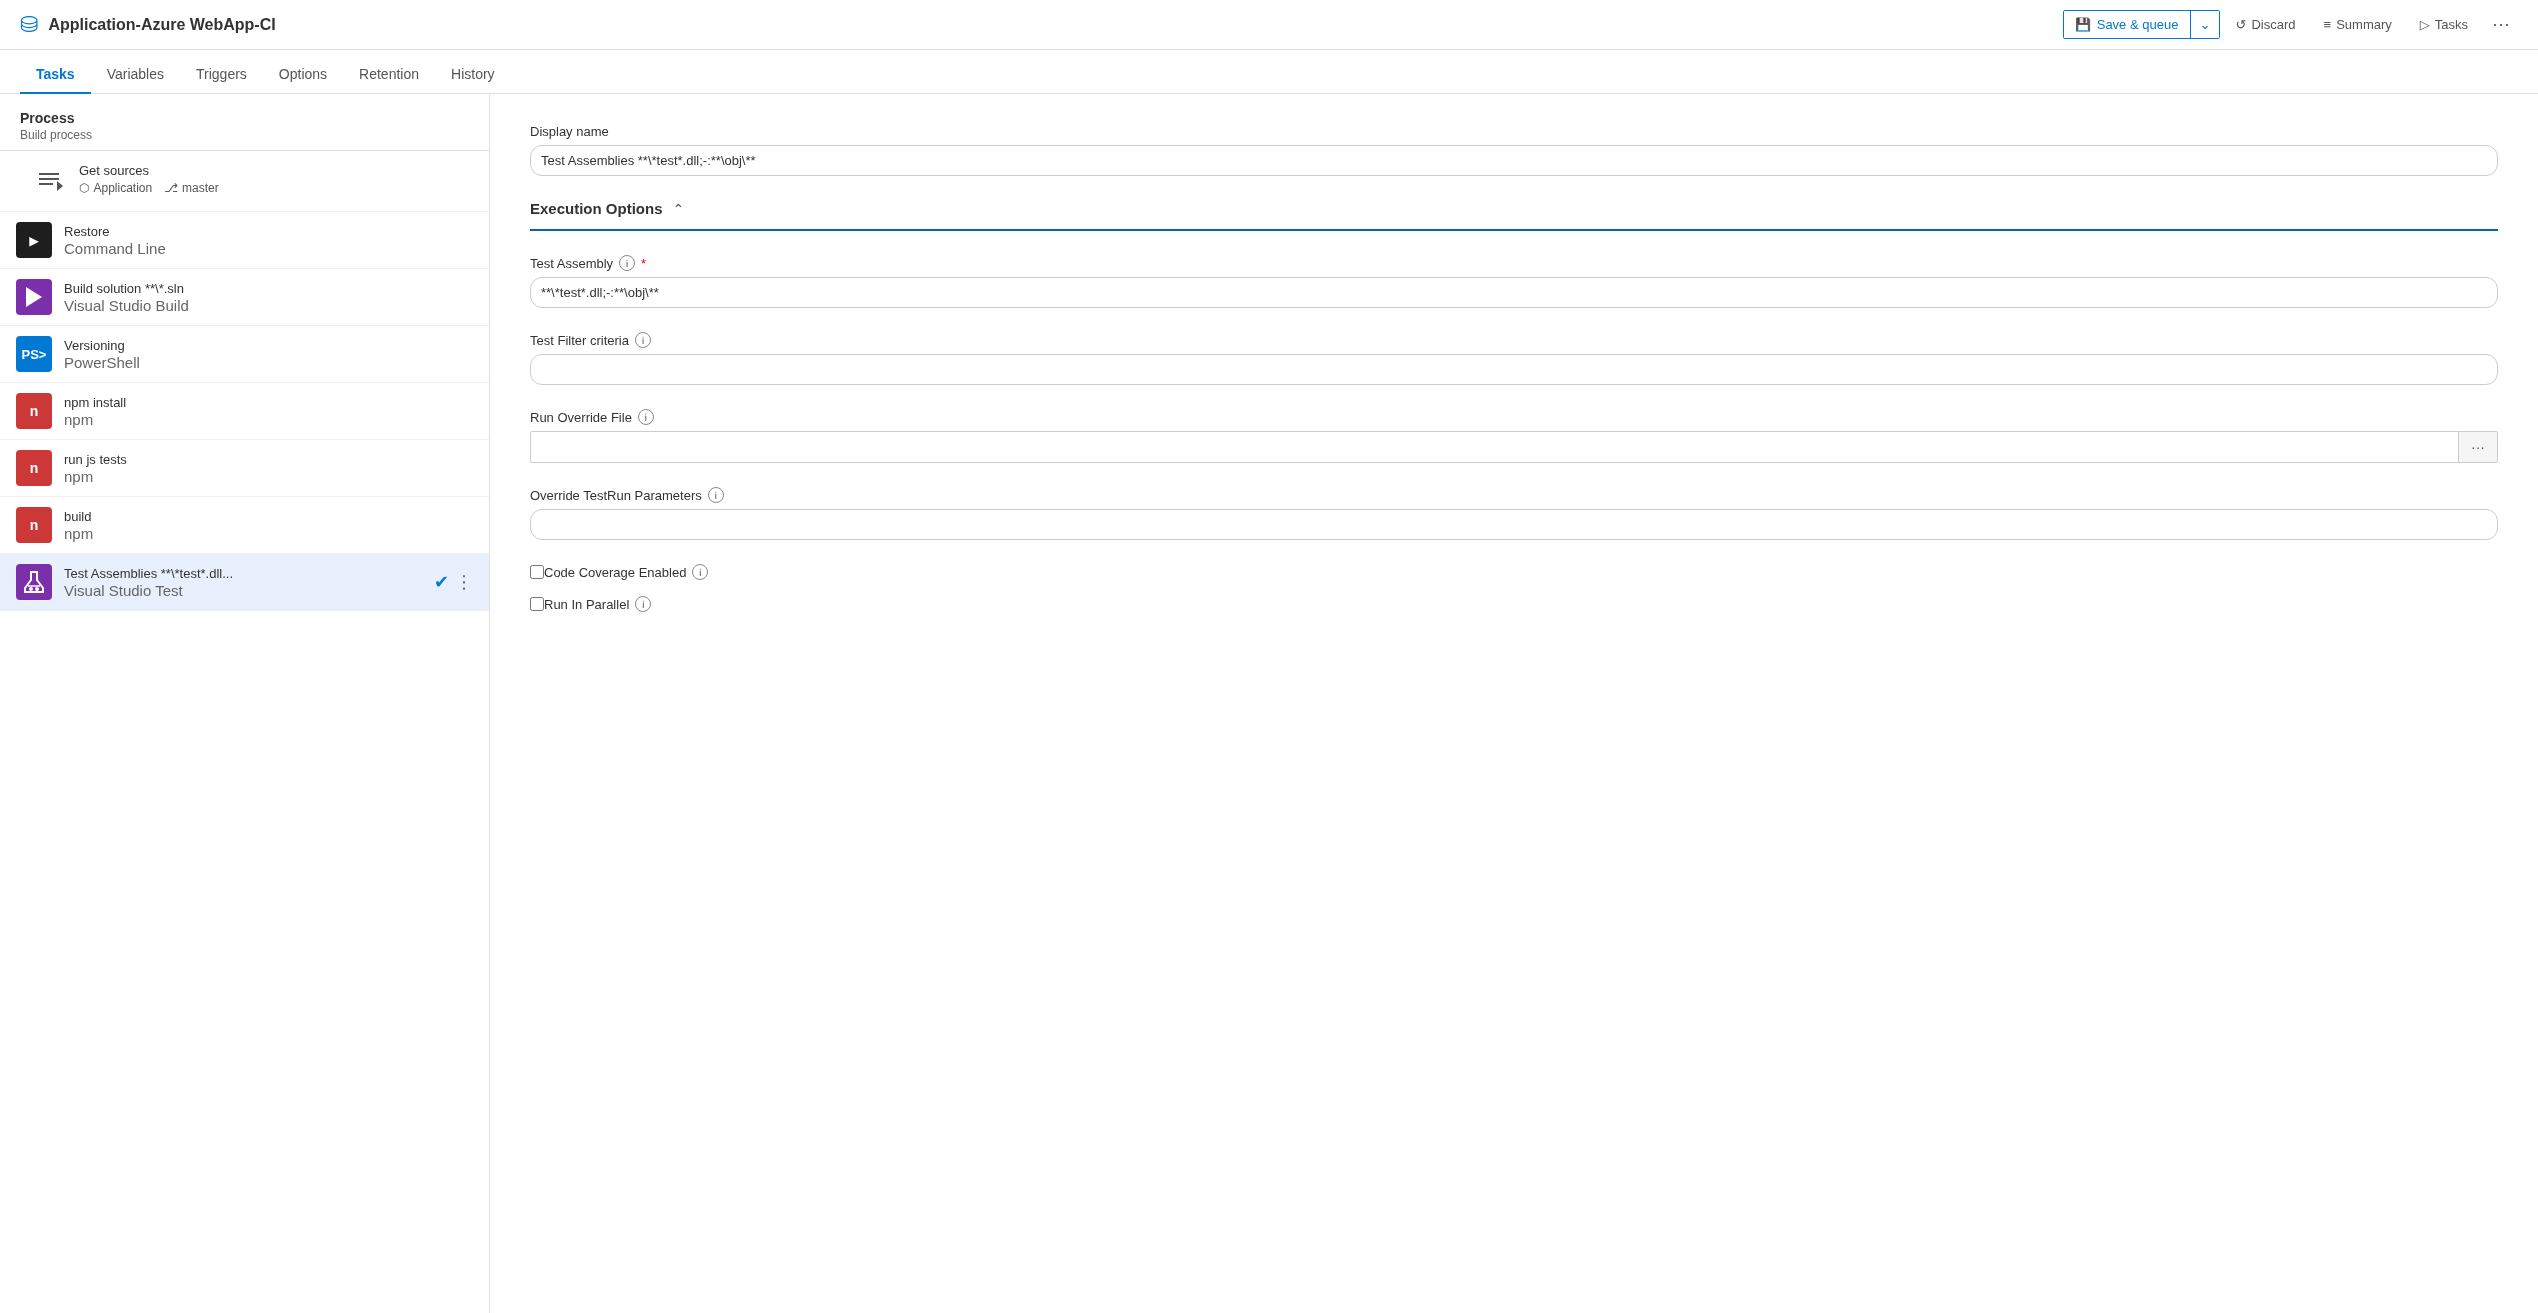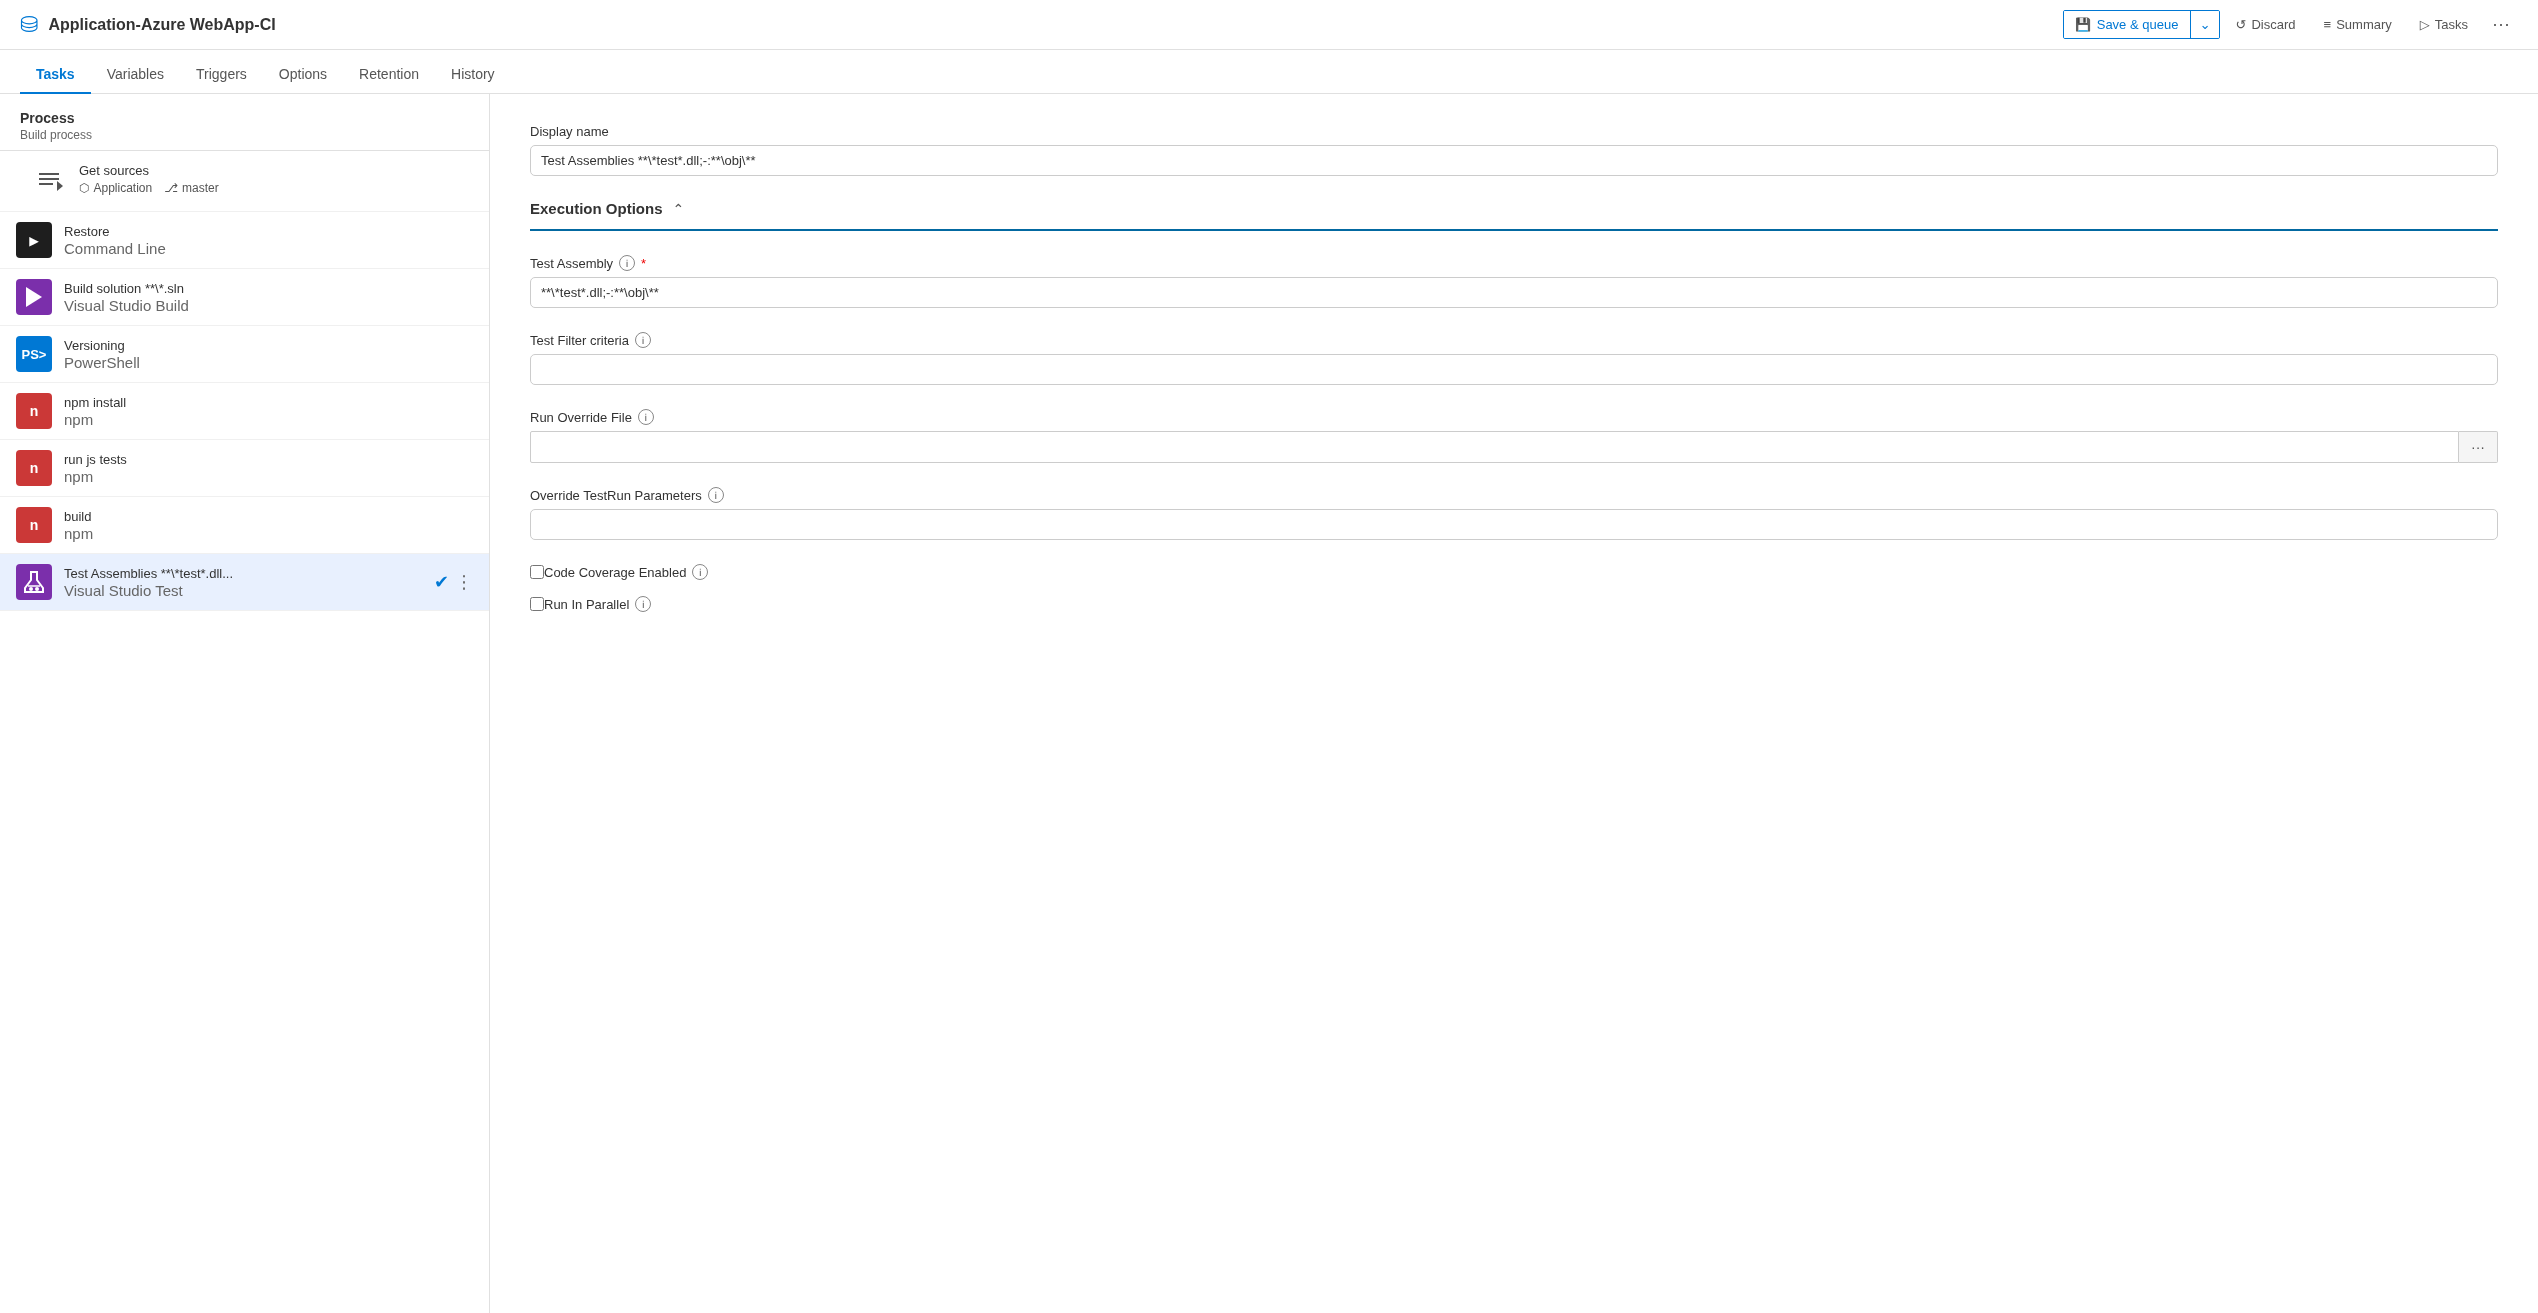--- a/index.html
+++ b/index.html
@@ -228,21 +228,21 @@
       justify-content: center;
       font-size: 10px;
       color: #555;
       cursor: pointer;
     }
 
     .text-input {
       width: 100%;
       padding: 7px 10px;
       border: 1px solid #ccc;
-      border-radius: 5px;
+      border-radius: 12px;
       font-size: 13px;
       color: #333;
       background: #fff;
       outline: none;
     }
 
     .input-with-btn {
       display: flex;
       align-items: stretch;
     }

